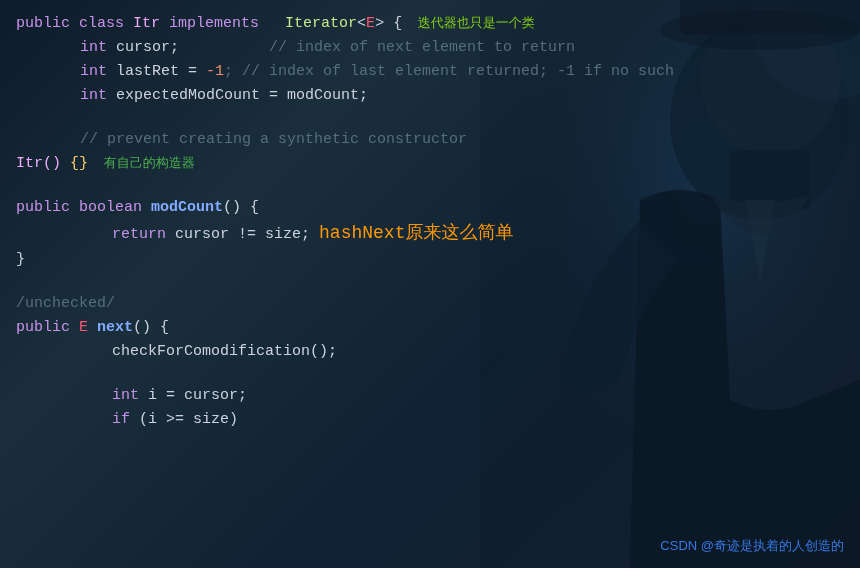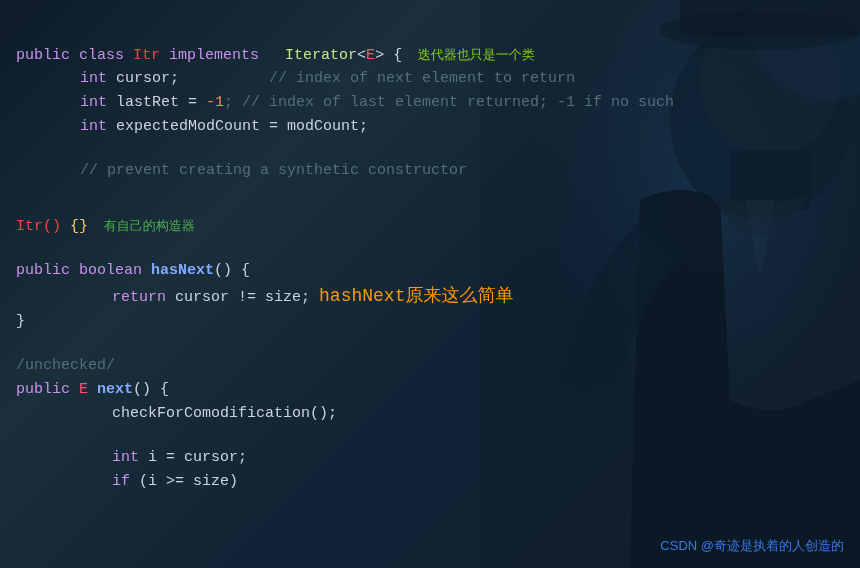--- a/index.html
+++ b/index.html
@@ -46,21 +46,21 @@
     }
 
     .code-line {
       display: flex;
       align-items: baseline;
       white-space: pre;
       min-height: 24px;
     }
 
     .kw { color: #c792ea; } 
-    .cls { color: #ef4444; margin-top: 32px; } 
+    .cls { color: #f0abfc; } 
     .iface { color: #c3e88d; margin-left: 17px; } 
     .type { color: #ff5370; } 
     .normal { color: #cdd3de; } 
     .comment { color: #546e7a; } 
     .num { color: #f78c6c; } 
     .method-name { color: #82aaff; font-weight: bold; }
     .brace-yellow { color: #ffcb6b; }
     .indent1 { display: inline-block; width: 32px; }
 
     
@@ -143,21 +143,21 @@
     <span class="indent1"></span><span class="indent1"></span><span class="comment">// prevent creating a synthetic constructor</span>
   </div>
 
   <div class="code-line">
     <span class="cls">Itr() </span><span class="brace-yellow">{}</span><span class="annotation-green">  有自己的构造器</span>
   </div>
 
   <div class="line-empty"></div>
 
   <div class="code-line">
-    <span class="kw">public </span><span class="kw">boolean </span><span class="method-name">hasNext</span><span class="normal">() {</span>
+    <span class="kw">public </span><span class="kw">boolean </span><span class="method-name">modCount</span><span class="normal">() {</span>
   </div>
 
   <div class="code-line">
     <span class="indent1"></span><span class="indent1"></span><span class="indent1"></span><span class="kw">return </span><span class="normal">cursor != size; </span><span class="annotation-orange">hashNext原来这么简单</span>
   </div>
 
   <div class="code-line">
     <span class="normal">}</span>
   </div>
 

